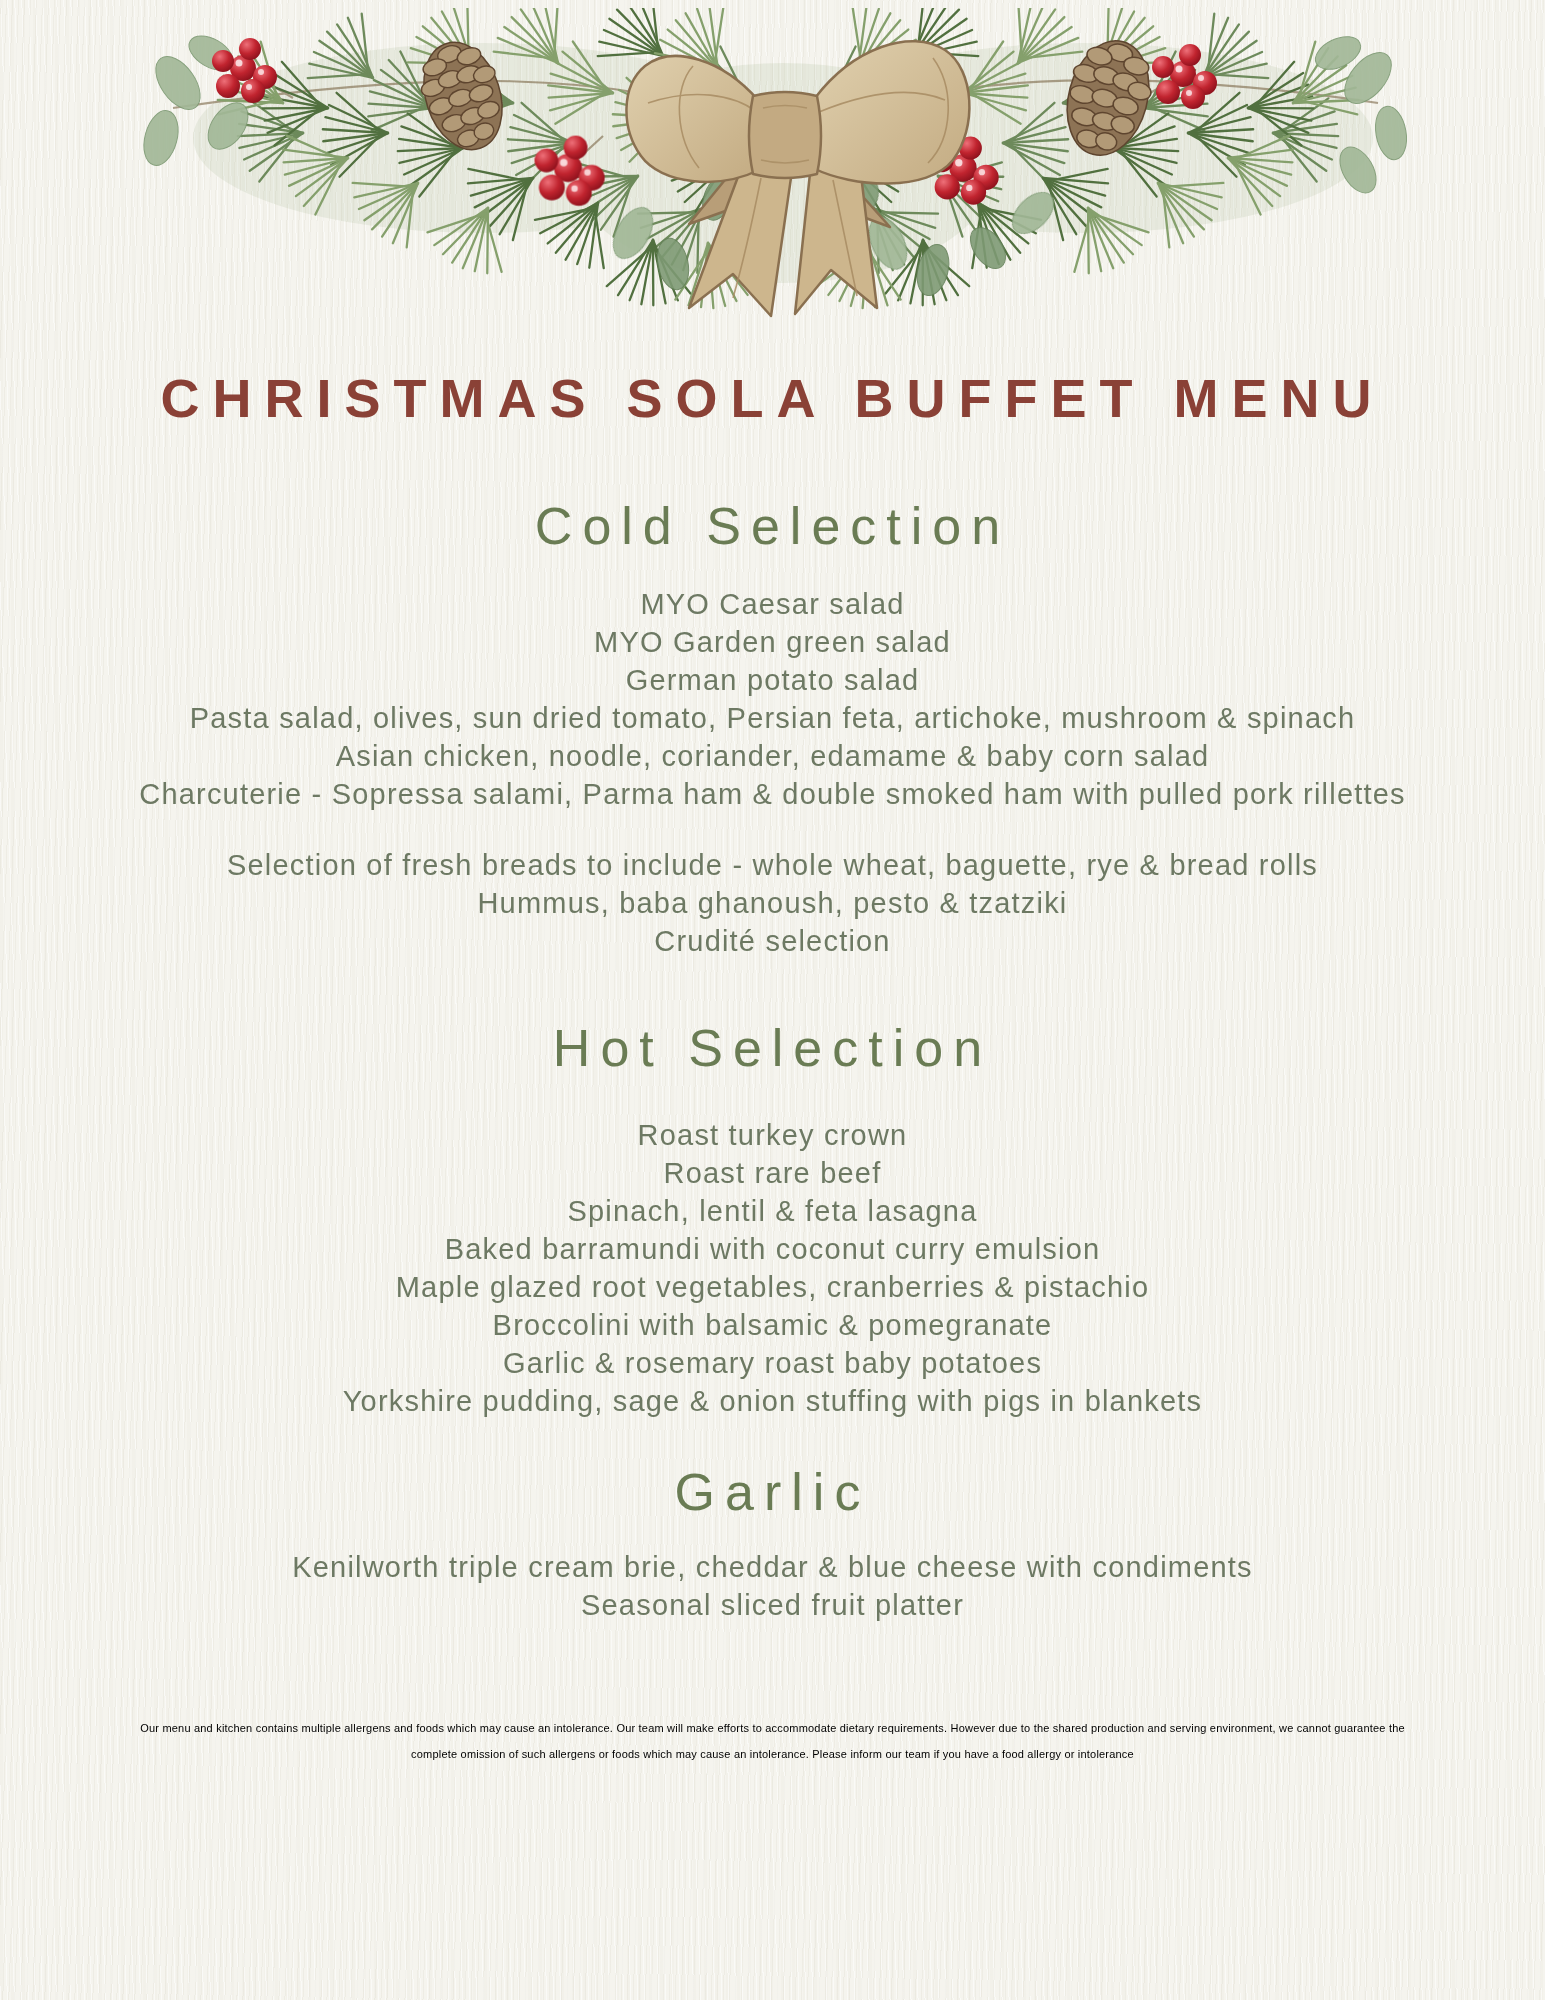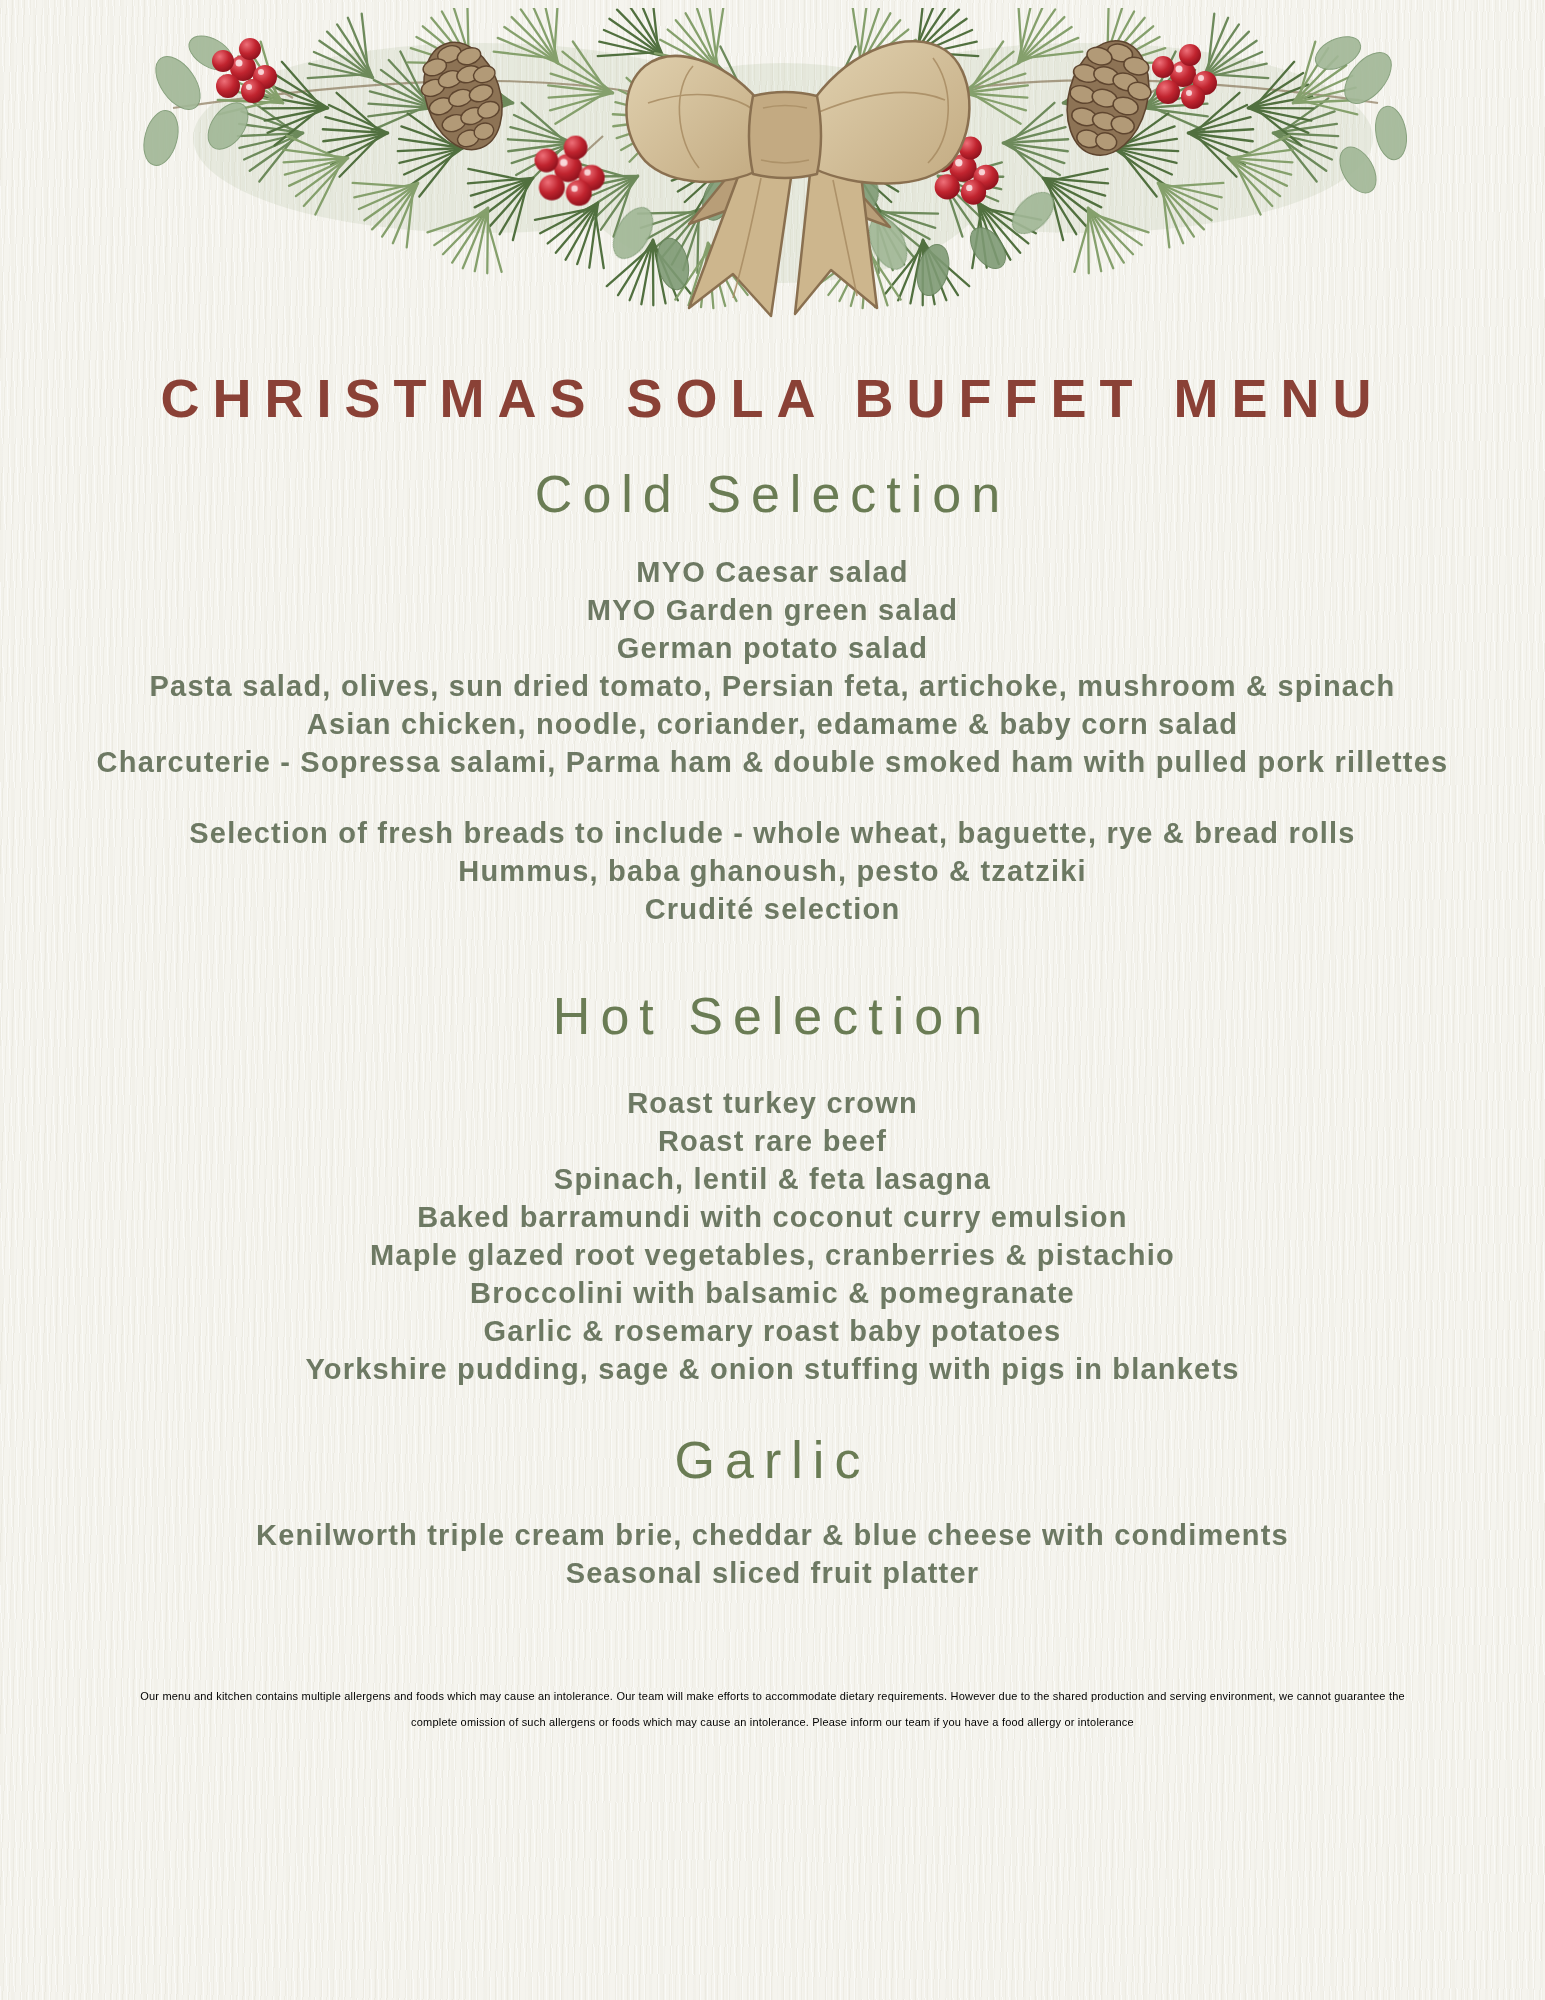--- a/index.html
+++ b/index.html
@@ -20,24 +20,24 @@
   }
   main{display:block;}
   .menu-section h2{
     margin:0;text-align:center;
     font-size:52px;line-height:64px;font-weight:500;letter-spacing:10px;
     color:#6a7c54;
   }
   .section-items{margin:0;}
   .menu-item{
     margin:0;text-align:center;
-    font-size:29px;line-height:38px;letter-spacing:1.2px;font-weight:700;
+    font-size:29px;line-height:38px;letter-spacing:1.2px;font-weight:400;
     color:#6d7963;
   }
-  .menu-section:nth-of-type(1) h2{margin-top:32px}
+  .menu-section:nth-of-type(1) h2{margin-top:64px}
   .menu-section:nth-of-type(1) .section-items{margin-top:27px}
   .menu-section:nth-of-type(2) h2{margin-top:58px}
   .menu-section:nth-of-type(2) .section-items{margin-top:33px}
   .menu-section:nth-of-type(3) h2{margin-top:56px}
   .menu-section:nth-of-type(3) .section-items{margin-top:36px}
   .menu-section:nth-of-type(4) h2{margin-top:40px}
   .menu-section:nth-of-type(4) .section-items{margin-top:24px}
   footer.disclaimer{
     margin:91px auto 0;width:1300px;text-align:center;
     font-size:11px;line-height:26px;letter-spacing:0.2px;

